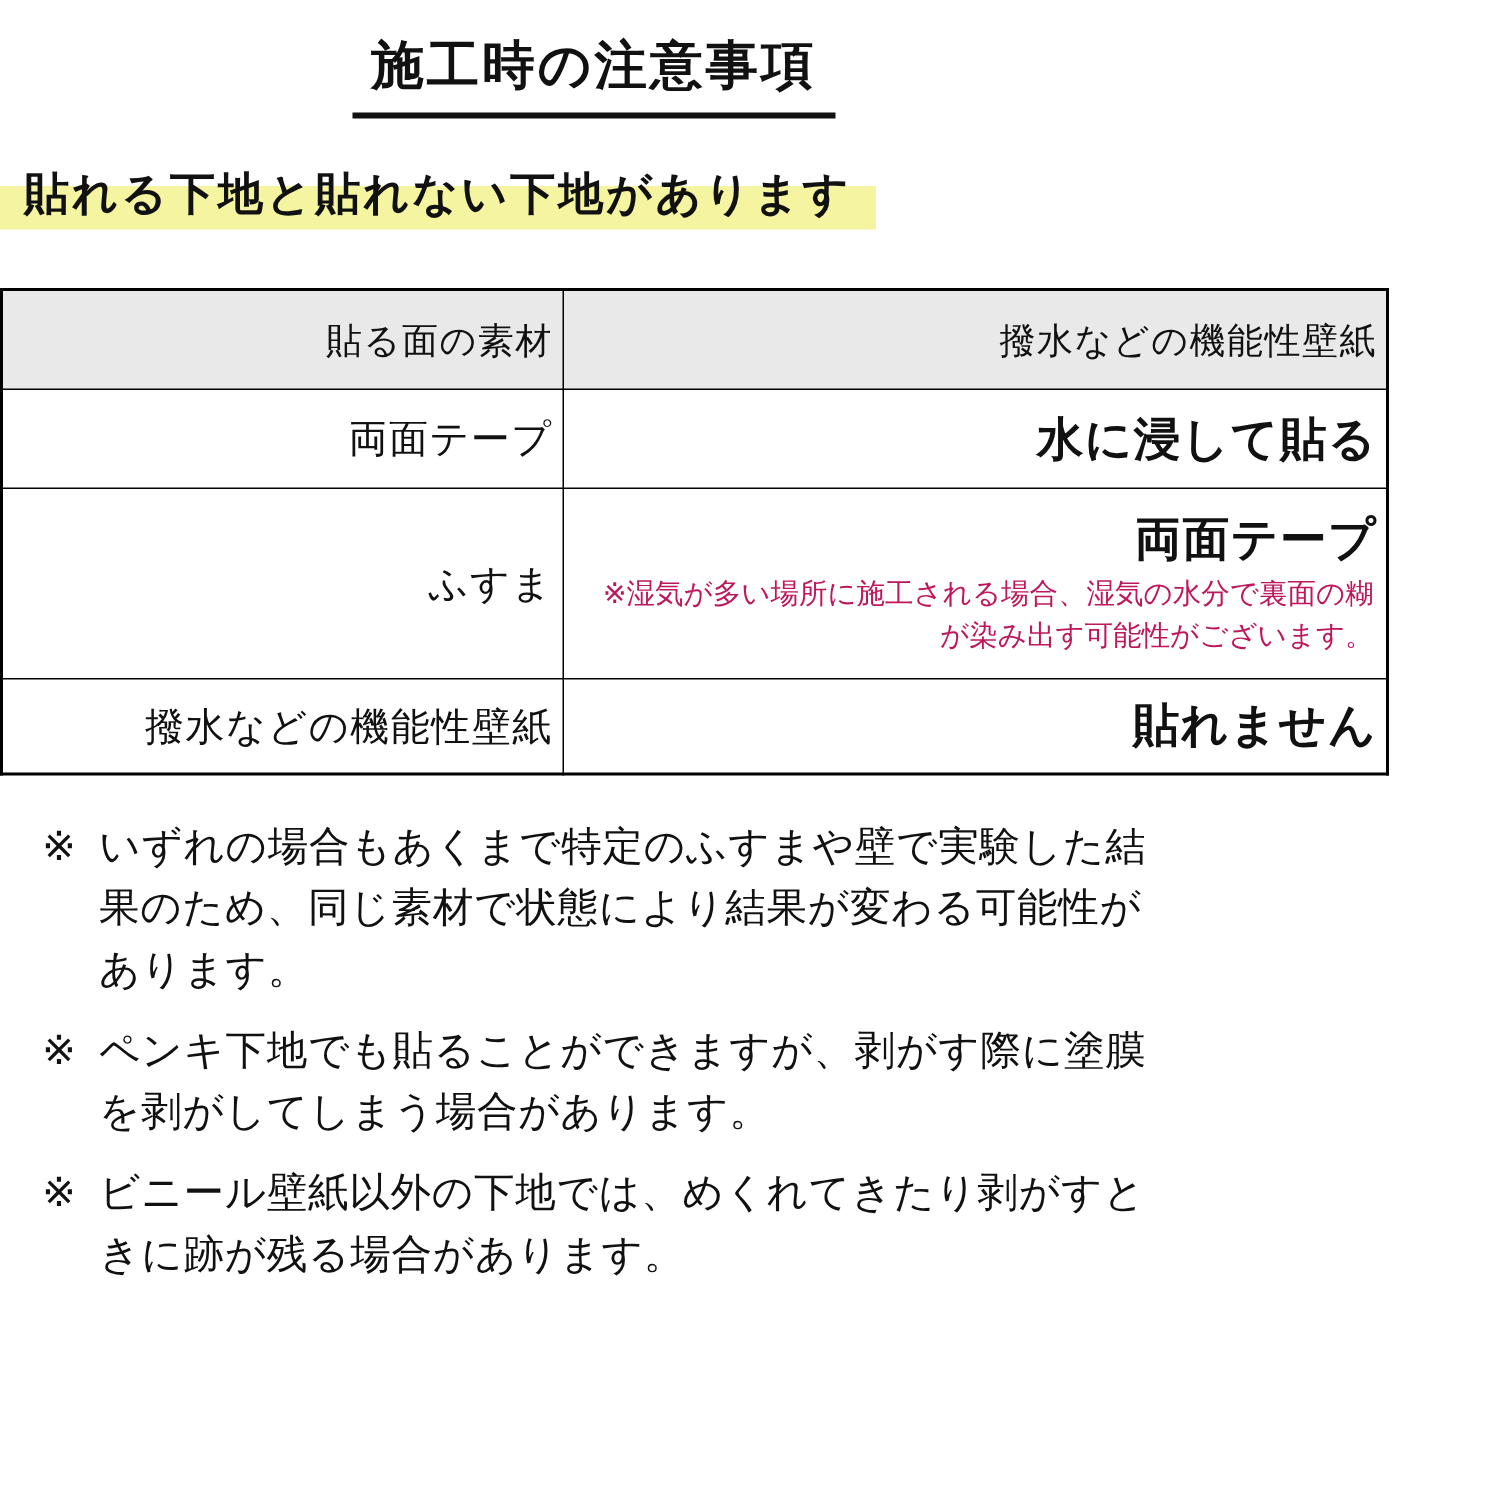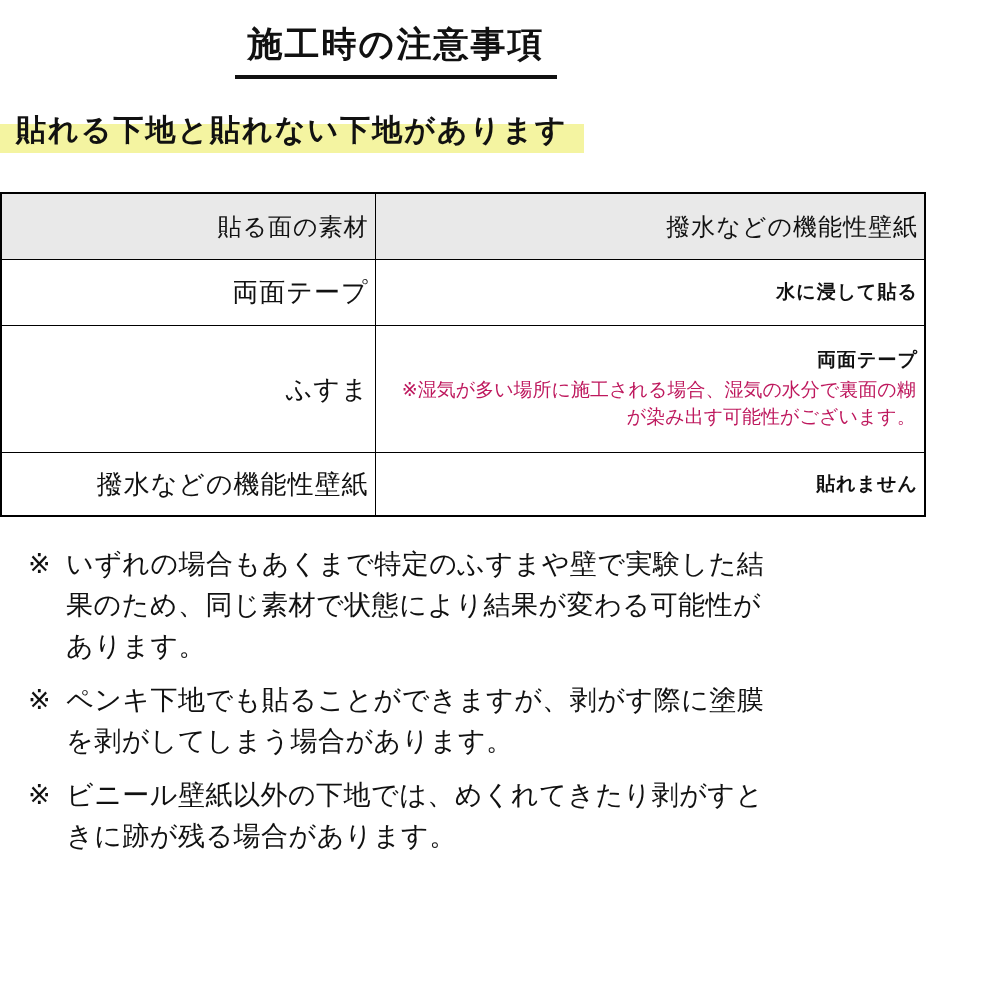--- a/index.html
+++ b/index.html
@@ -60,21 +60,21 @@
     font-weight: 500;
     height: 67px;
     letter-spacing: 1px;
   }
   tr.r0 { height: 66px; }
   tr.r1 { height: 127px; }
   tr.r2 { height: 90px; }
   tr.r3 { height: 63px; }
   tr.r4 { height: 85px; }
   .material-cell { font-size: 26px; font-weight: 500; letter-spacing: 1px; }
-  .method-label  { font-size: 19px; font-weight: 600; letter-spacing: 1px; line-height: 1.3; }
+  .method-label  { font-size: 31px; font-weight: 600; letter-spacing: 1px; line-height: 1.3; }
   .method-note {
     font-size: 19px;
     font-weight: 400;
     line-height: 1.45;
     margin-top: 3px;
     color: #be185d;
   }
   .method-note.narrow { max-width: 532px; margin-left: auto; margin-right: auto; }
 
   

